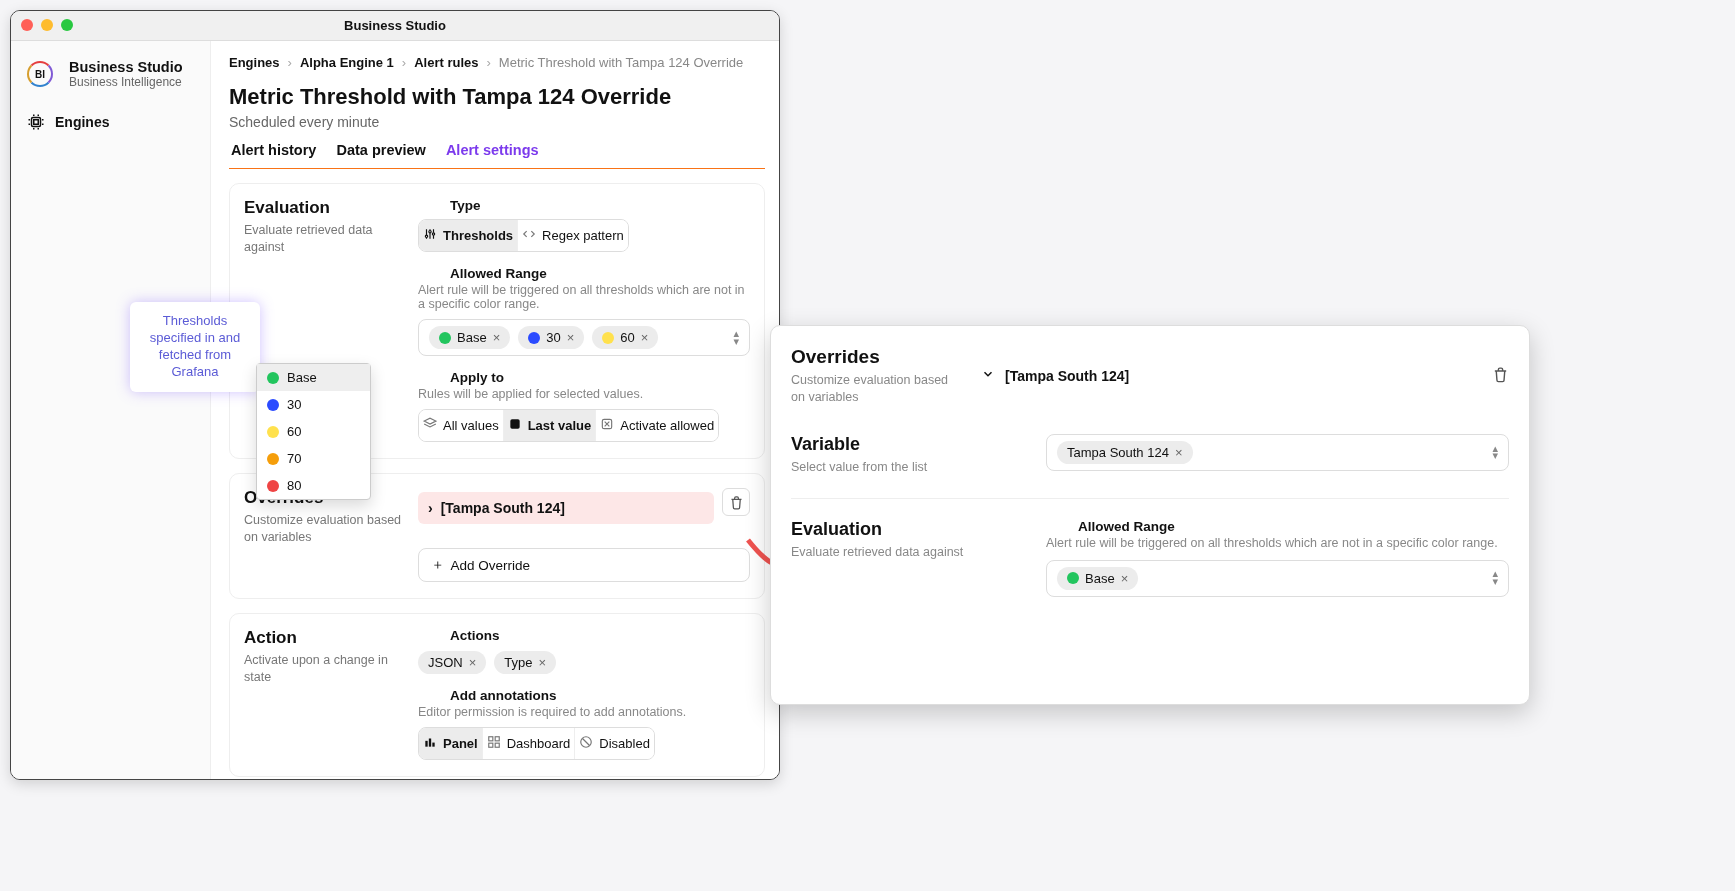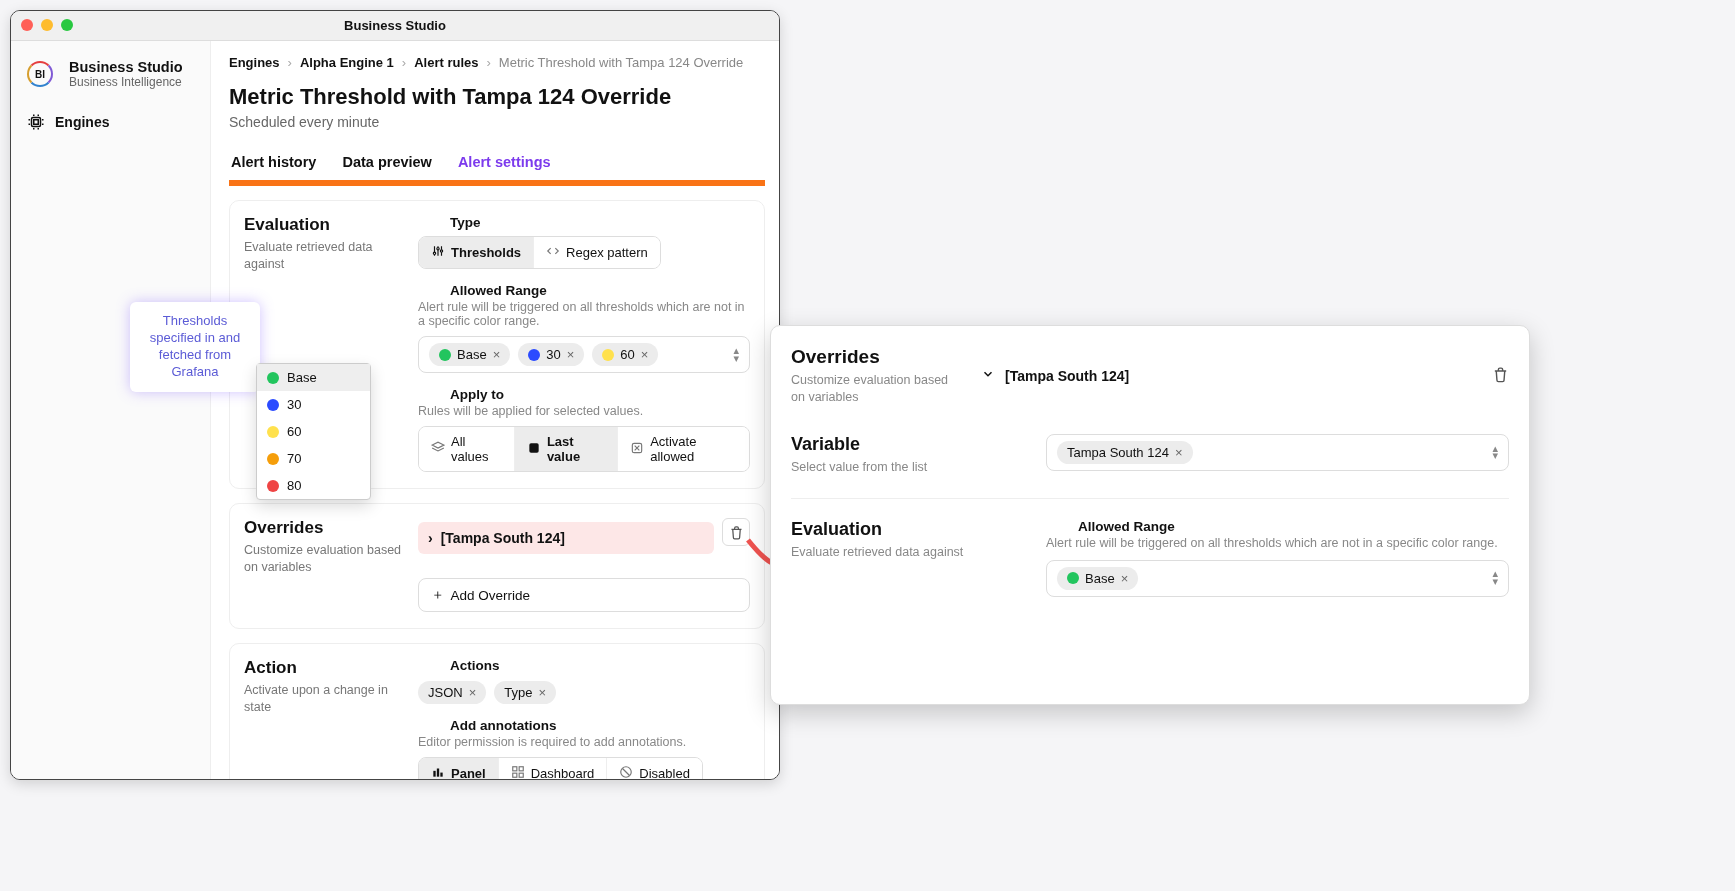--- a/index.html
+++ b/index.html
@@ -21,32 +21,32 @@
   .brand-text .s { font-size:12px; color:#666;}
   .side-item { display:flex; align-items:center; gap:10px; padding:10px 6px; font-weight:600; font-size:14px; border-radius:6px; cursor:pointer;}
   .chip-icon { width:18px; height:18px; display:inline-flex; align-items:center; justify-content:center;}
   .main { flex:1; overflow:hidden; padding:14px 14px 14px 18px; background:#fff;}
   .crumbs { font-size:13px; color:#555; display:flex; align-items:center; gap:8px; flex-wrap:wrap;}
   .crumbs .link { color:#111; font-weight:600; cursor:pointer;}
   .crumbs .cur { color:#888;}
   .chev { color:#aaa;}
   h1.page { font-size:22px; font-weight:800; margin-top:14px;}
   .subtitle { color:#666; margin-top:4px; font-size:14px;}
-  .tabs { display:flex; gap:22px; margin-top:16px; border-bottom:6px solid #f97316;}
+  .tabs { display:flex; gap:16px; margin-top:4px; border-bottom:1px solid #f97316;}
   .tab { padding:8px 2px 10px; font-weight:700; cursor:pointer; color:#111; font-size:14.5px;}
   .tab.active { color:#7c3aed;}
   .card { border:1px solid #eee; border-radius:10px; padding:14px 14px 16px; margin-top:14px; display:flex; gap:14px;}
   .left-col { width:160px;}
   .left-col h3 { font-size:17px; font-weight:800;}
   .left-col p { font-size:12.5px; color:#777; margin-top:4px; line-height:1.35;}
   .right-col { flex:1; display:flex; flex-direction:column; gap:14px;}
   .label { font-size:13.5px; font-weight:700;margin-left:32px;}
   .help { font-size:12.5px; color:#888; margin-top:2px;}
   .seg { display:inline-flex; border:1px solid #ddd; border-radius:8px; overflow:hidden;}
-  .seg-btn { padding:7px 12px; font-size:13px; display:flex; align-items:center; gap:6px; background:#fff; cursor:pointer; border-right:1px solid #eee;}
+  .seg-btn { padding:7px 4px; font-size:13px; display:flex; align-items:center; gap:6px; background:#fff; cursor:pointer; border-right:1px solid #eee;}
   .seg-btn:last-child{border-right:none;}
   .seg-btn.active{background:#ececec; font-weight:600;}
   .chips { display:flex; gap:8px; margin-top:8px; flex-wrap:wrap; align-items:center;}
   .chip { background:#ececec; border-radius:16px; padding:4px 10px; display:flex; align-items:center; gap:6px; font-size:13px;}
   .chip .sw { width:12px; height:12px; border-radius:50%; }
   .chip .x { color:#666; cursor:pointer; font-size:13px;}
   .select-widget { border:1px solid #ddd; border-radius:8px; padding:6px 10px; display:flex; align-items:center; justify-content:space-between; cursor:pointer;}
   .caret { font-size:11px; color:#888; line-height:0.7;}
   .caret span{display:block;}
   .override-row { background:#fde7e7; border-radius:6px; padding:8px 10px; display:flex; align-items:center; gap:8px; font-weight:700; margin-top:4px;}

